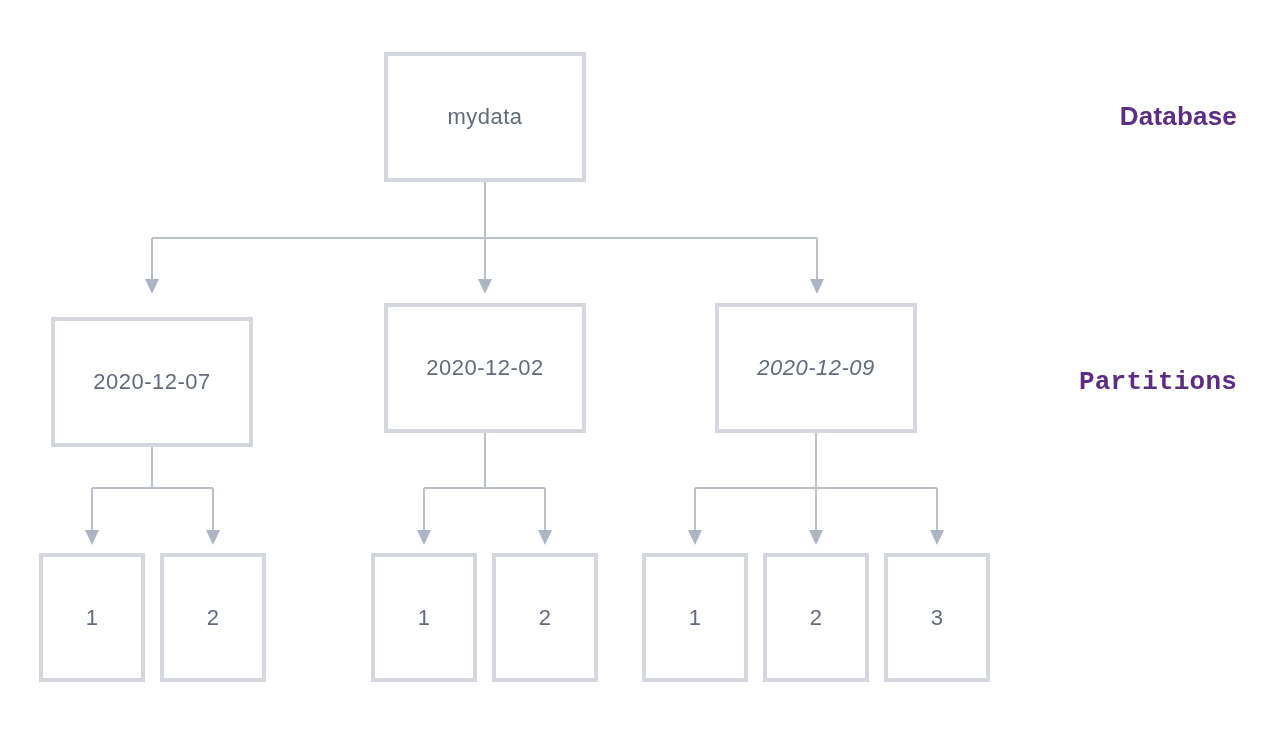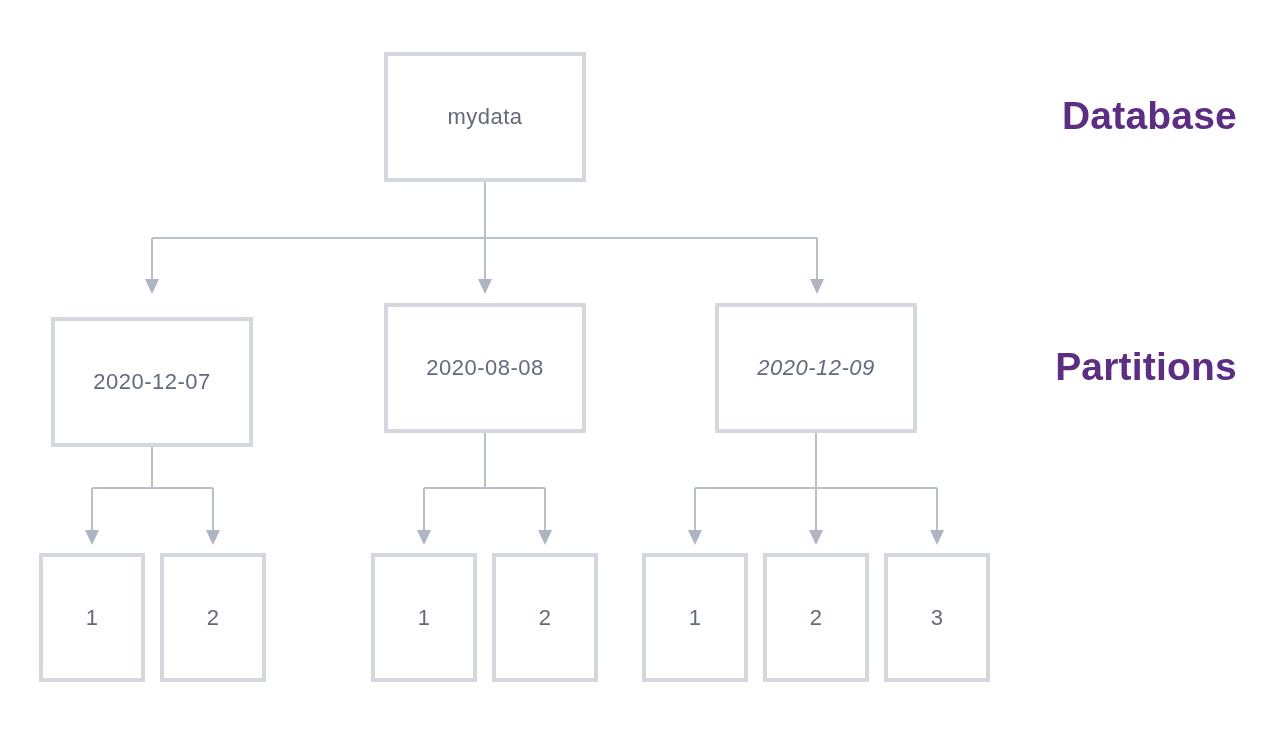--- a/index.html
+++ b/index.html
@@ -36,21 +36,21 @@
     color: var(--box-text);
     font-size: 22px;
     letter-spacing: 0.5px;
   }
   .node-db, .node-partition { width: 202px; height: 130px; }
   .node-chunk { width: 106px; height: 129px; top: 553px; }
   .level-label {
     position: absolute;
     right: 43px;
     color: var(--label-purple);
-    font-size: 39px;
+    font-size: 26px;
     font-weight: bold;
     line-height: 48px;
     text-align: right;
     letter-spacing: 0.2px;
     white-space: nowrap;
   }
 </style>
 </head>
 <body>
 
@@ -92,21 +92,21 @@
   </svg>
 
   <div class="node node-db" style="left:384px; top:52px;justify-content:center;">
     <span>mydata</span>
   </div>
 
   <div class="node node-partition" style="left:51px; top:317px;">
     <span>2020-12-07</span>
   </div>
   <div class="node node-partition" style="left:384px; top:303px;">
-    <span>2020-08-08</span>
+    <span>2020-12-02</span>
   </div>
   <div class="node node-partition" style="left:715px; top:303px;font-style:italic;">
     <span>2020-12-09</span>
   </div>
 
   <div class="node node-chunk" style="left:39px;">
     <span>1</span>
   </div>
   <div class="node node-chunk" style="left:160px;">
     <span>2</span>
@@ -123,15 +123,15 @@
     <span>1</span>
   </div>
   <div class="node node-chunk" style="left:763px;">
     <span>2</span>
   </div>
   <div class="node node-chunk" style="left:884px;">
     <span>3</span>
   </div>
 
   <div class="level-label" style="top:92px;">Database</div>
-  <div class="level-label" style="top:343px;">Partitions</div>
+  <div class="level-label" style="top:358px;font-family:Liberation Mono, monospace;">Partitions</div>
 
 </div>
 
 </body></html>

